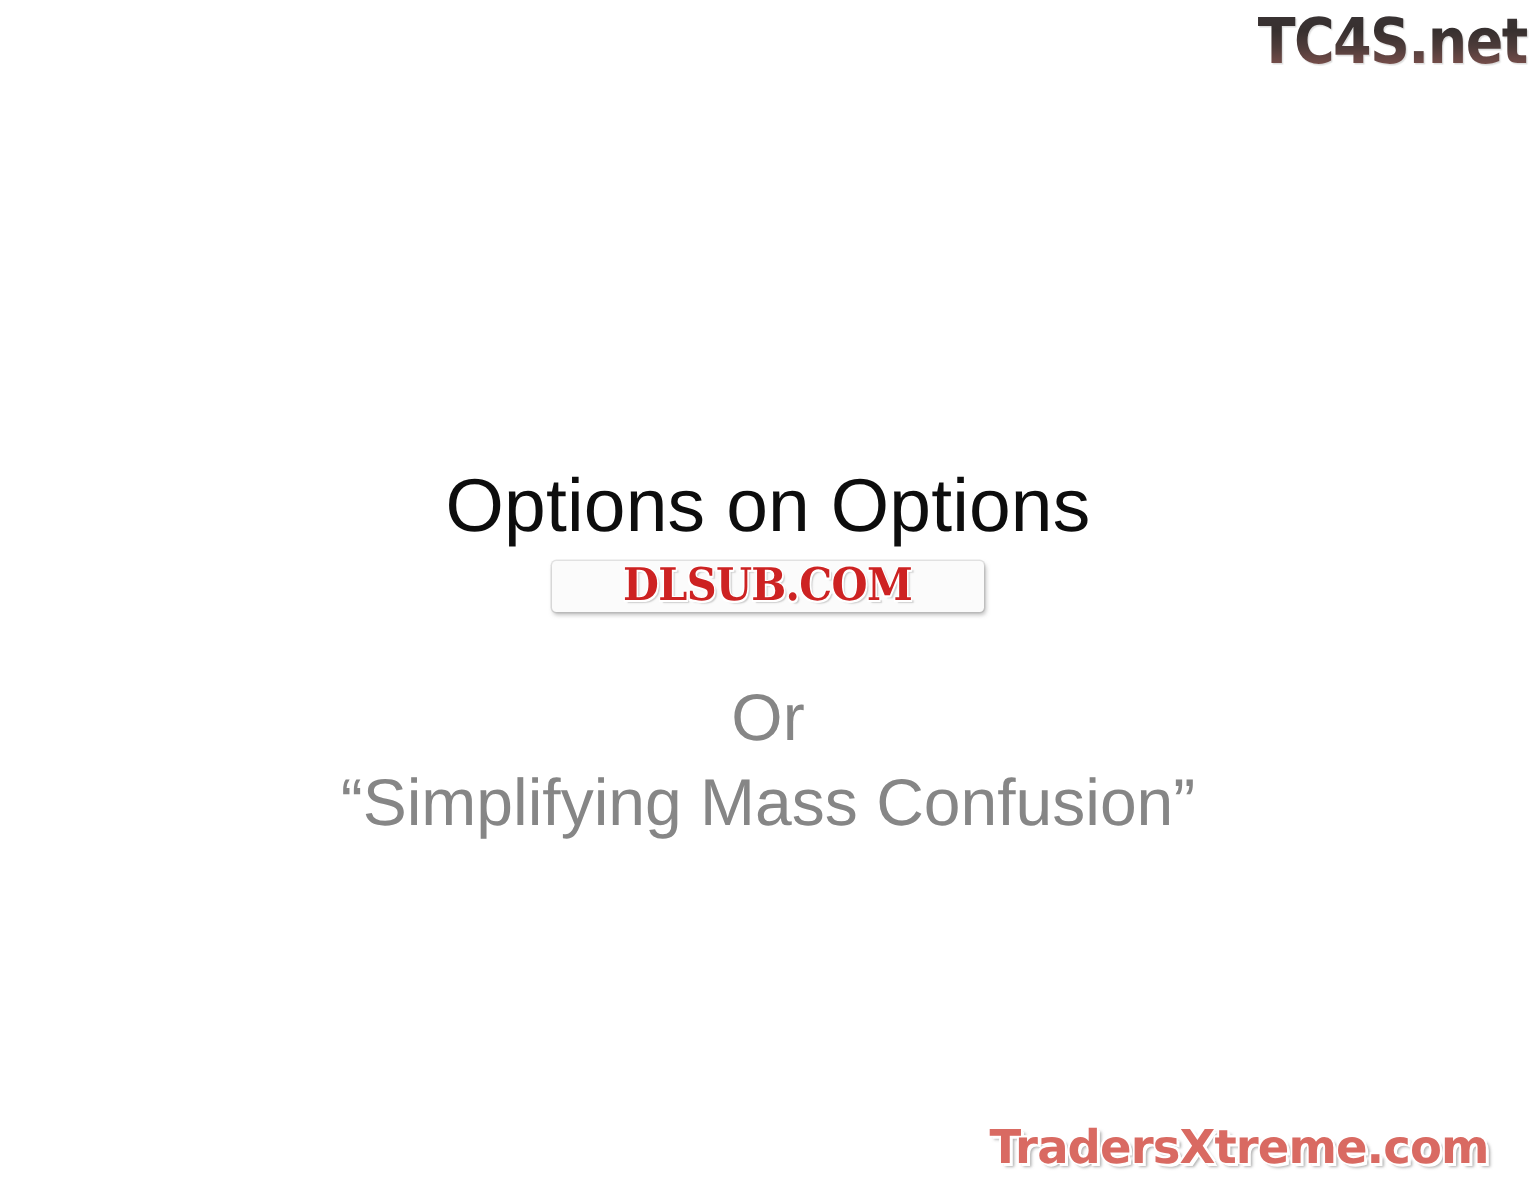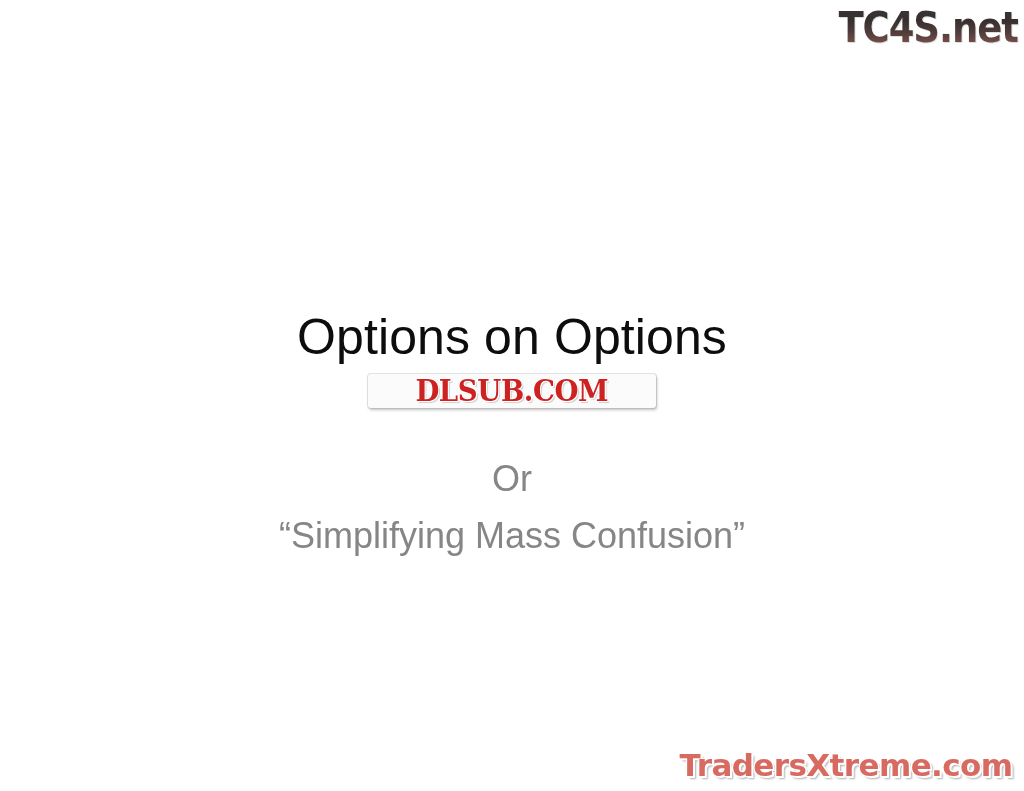--- a/index.html
+++ b/index.html
@@ -113,30 +113,30 @@
   #subtitle-block {
     position: absolute;
     left: 0;
     top: 450px;
     width: 1024px;
     text-align: center;
   }
   .subtitle-line {
     font-family: "Liberation Sans", sans-serif;
     font-weight: 400;
-    font-size: 36px;
+    font-size: 44px;
     line-height: 57px;
     color: #868686;
     white-space: nowrap;
   }
 
   
   #tx-watermark {
     position: absolute;
-    left: 688px;
+    left: 668px;
     top: 743px;
     width: 316px;
     height: 44px;
     display: flex;
     align-items: center;
     justify-content: center;
   }
   #tx-watermark .tx-text {
     font-family: "DejaVu Sans", sans-serif;
     font-weight: bold;

